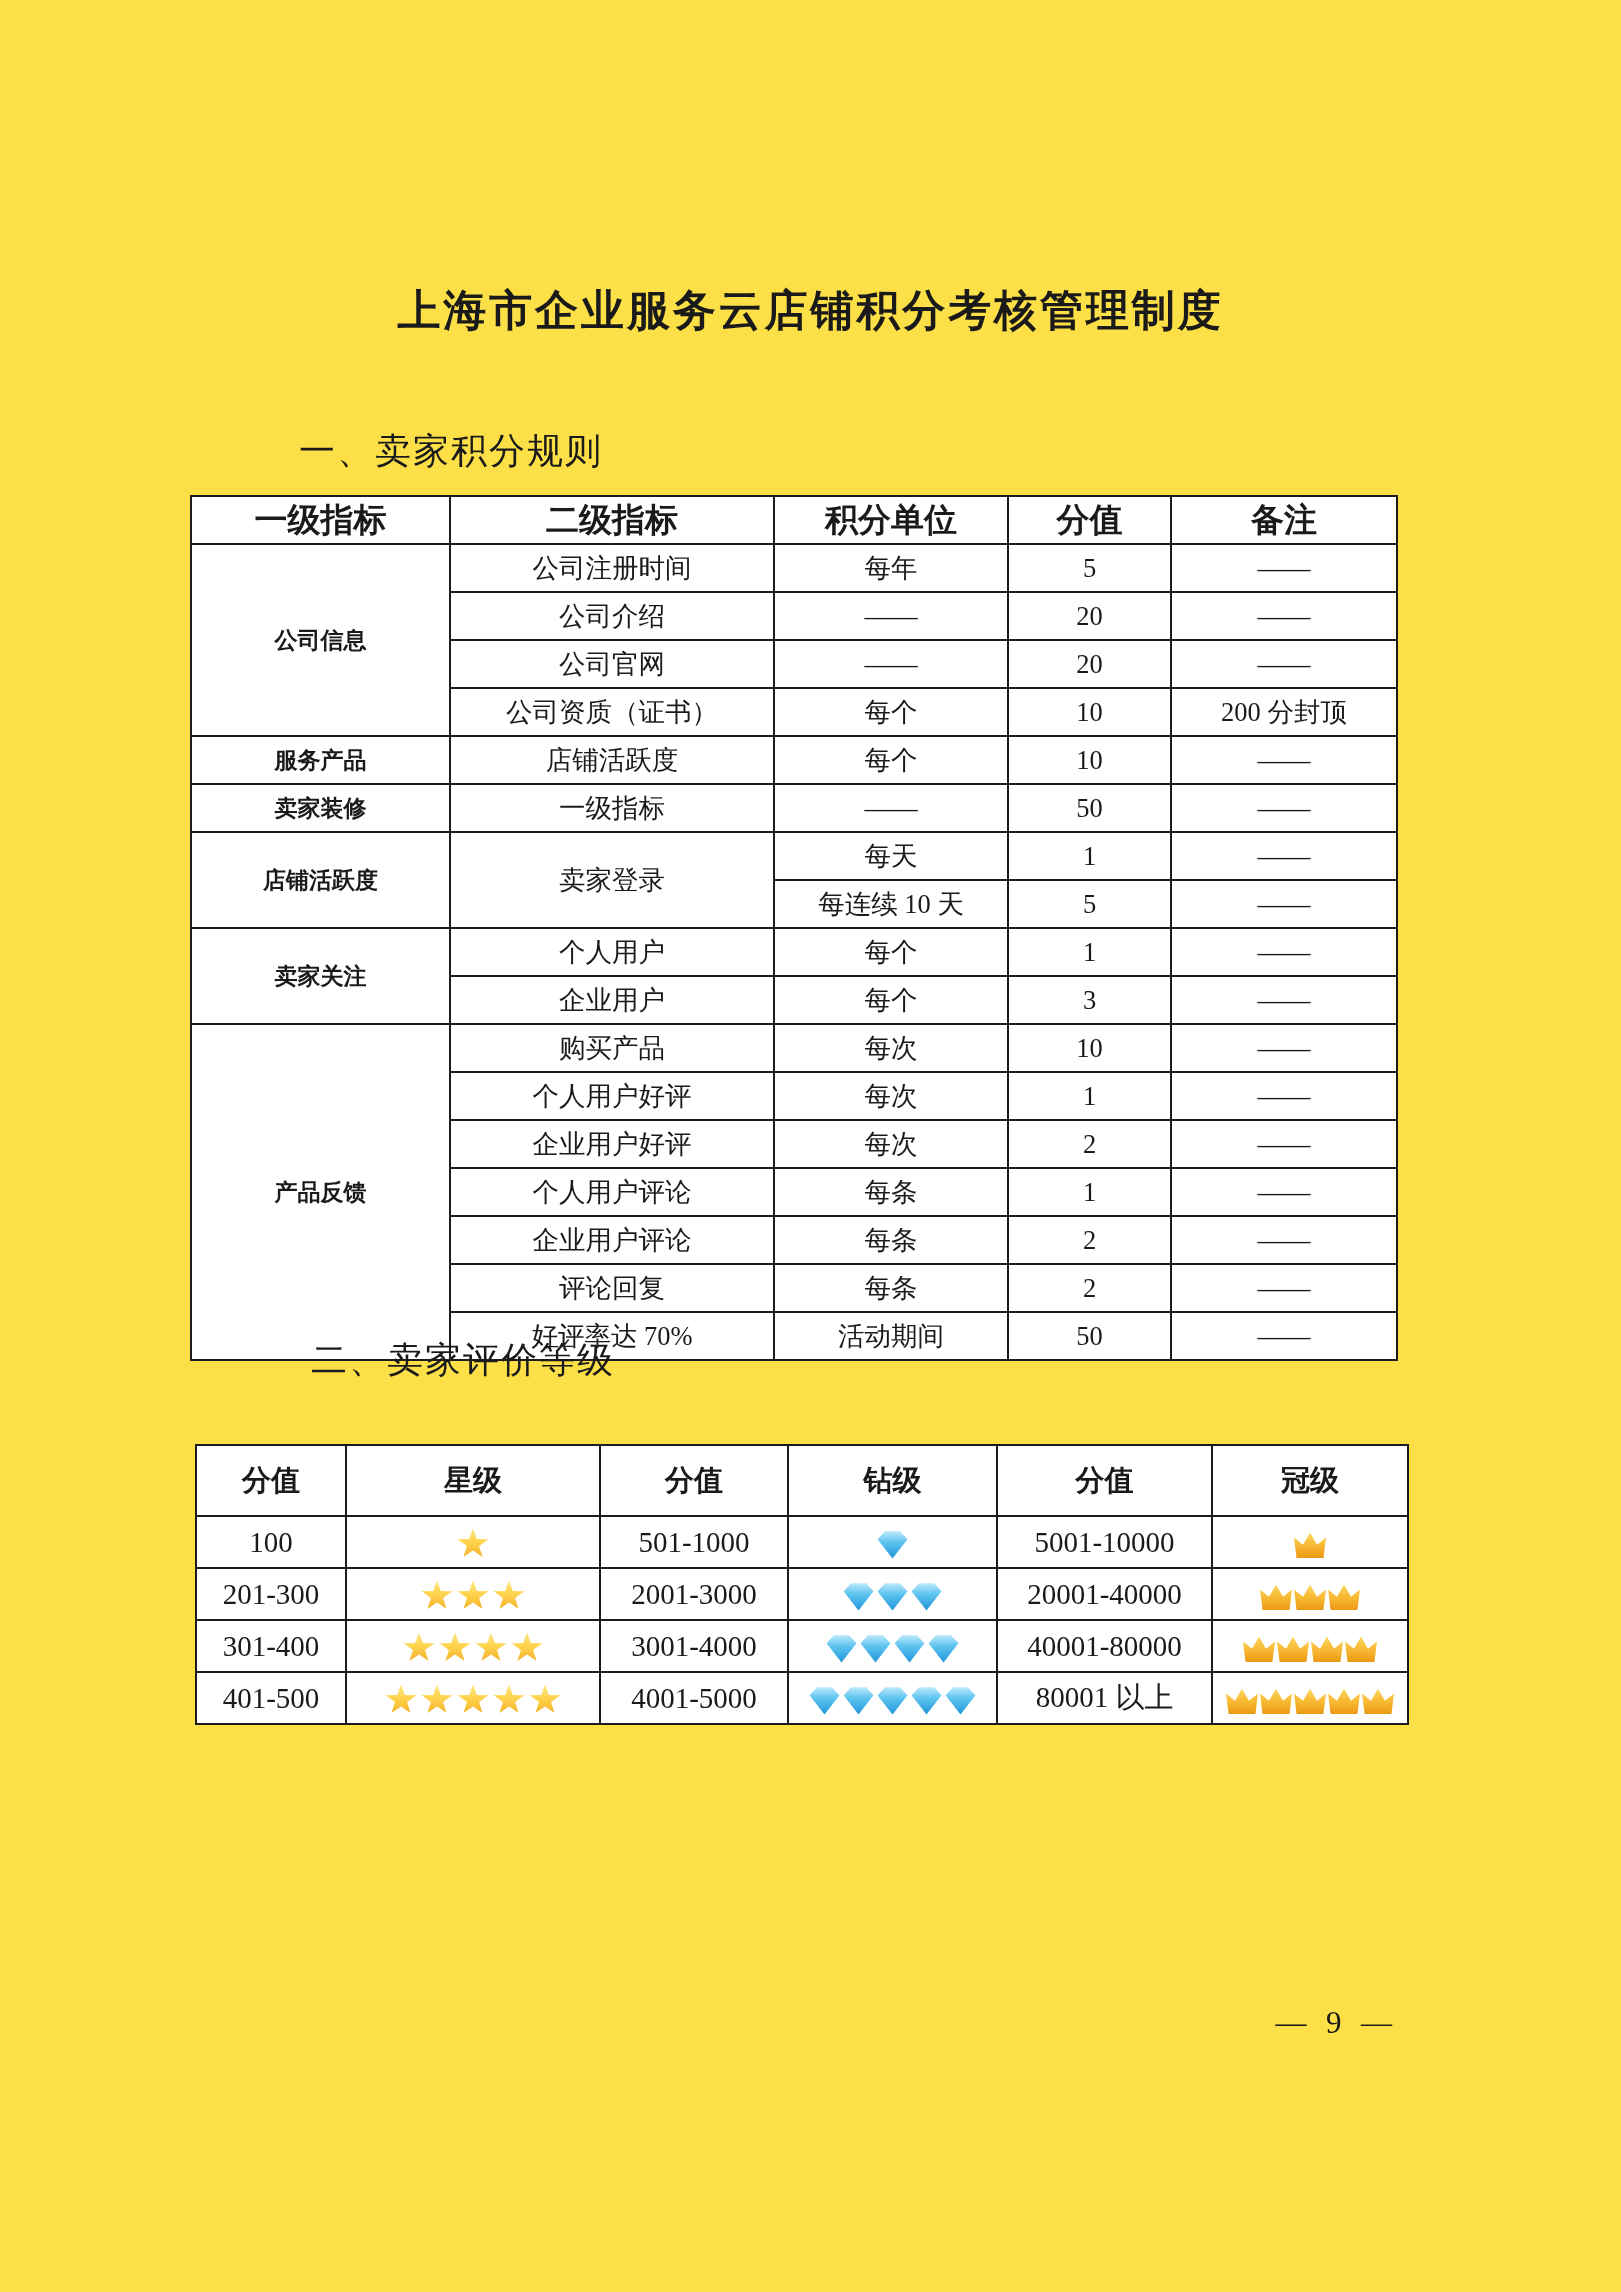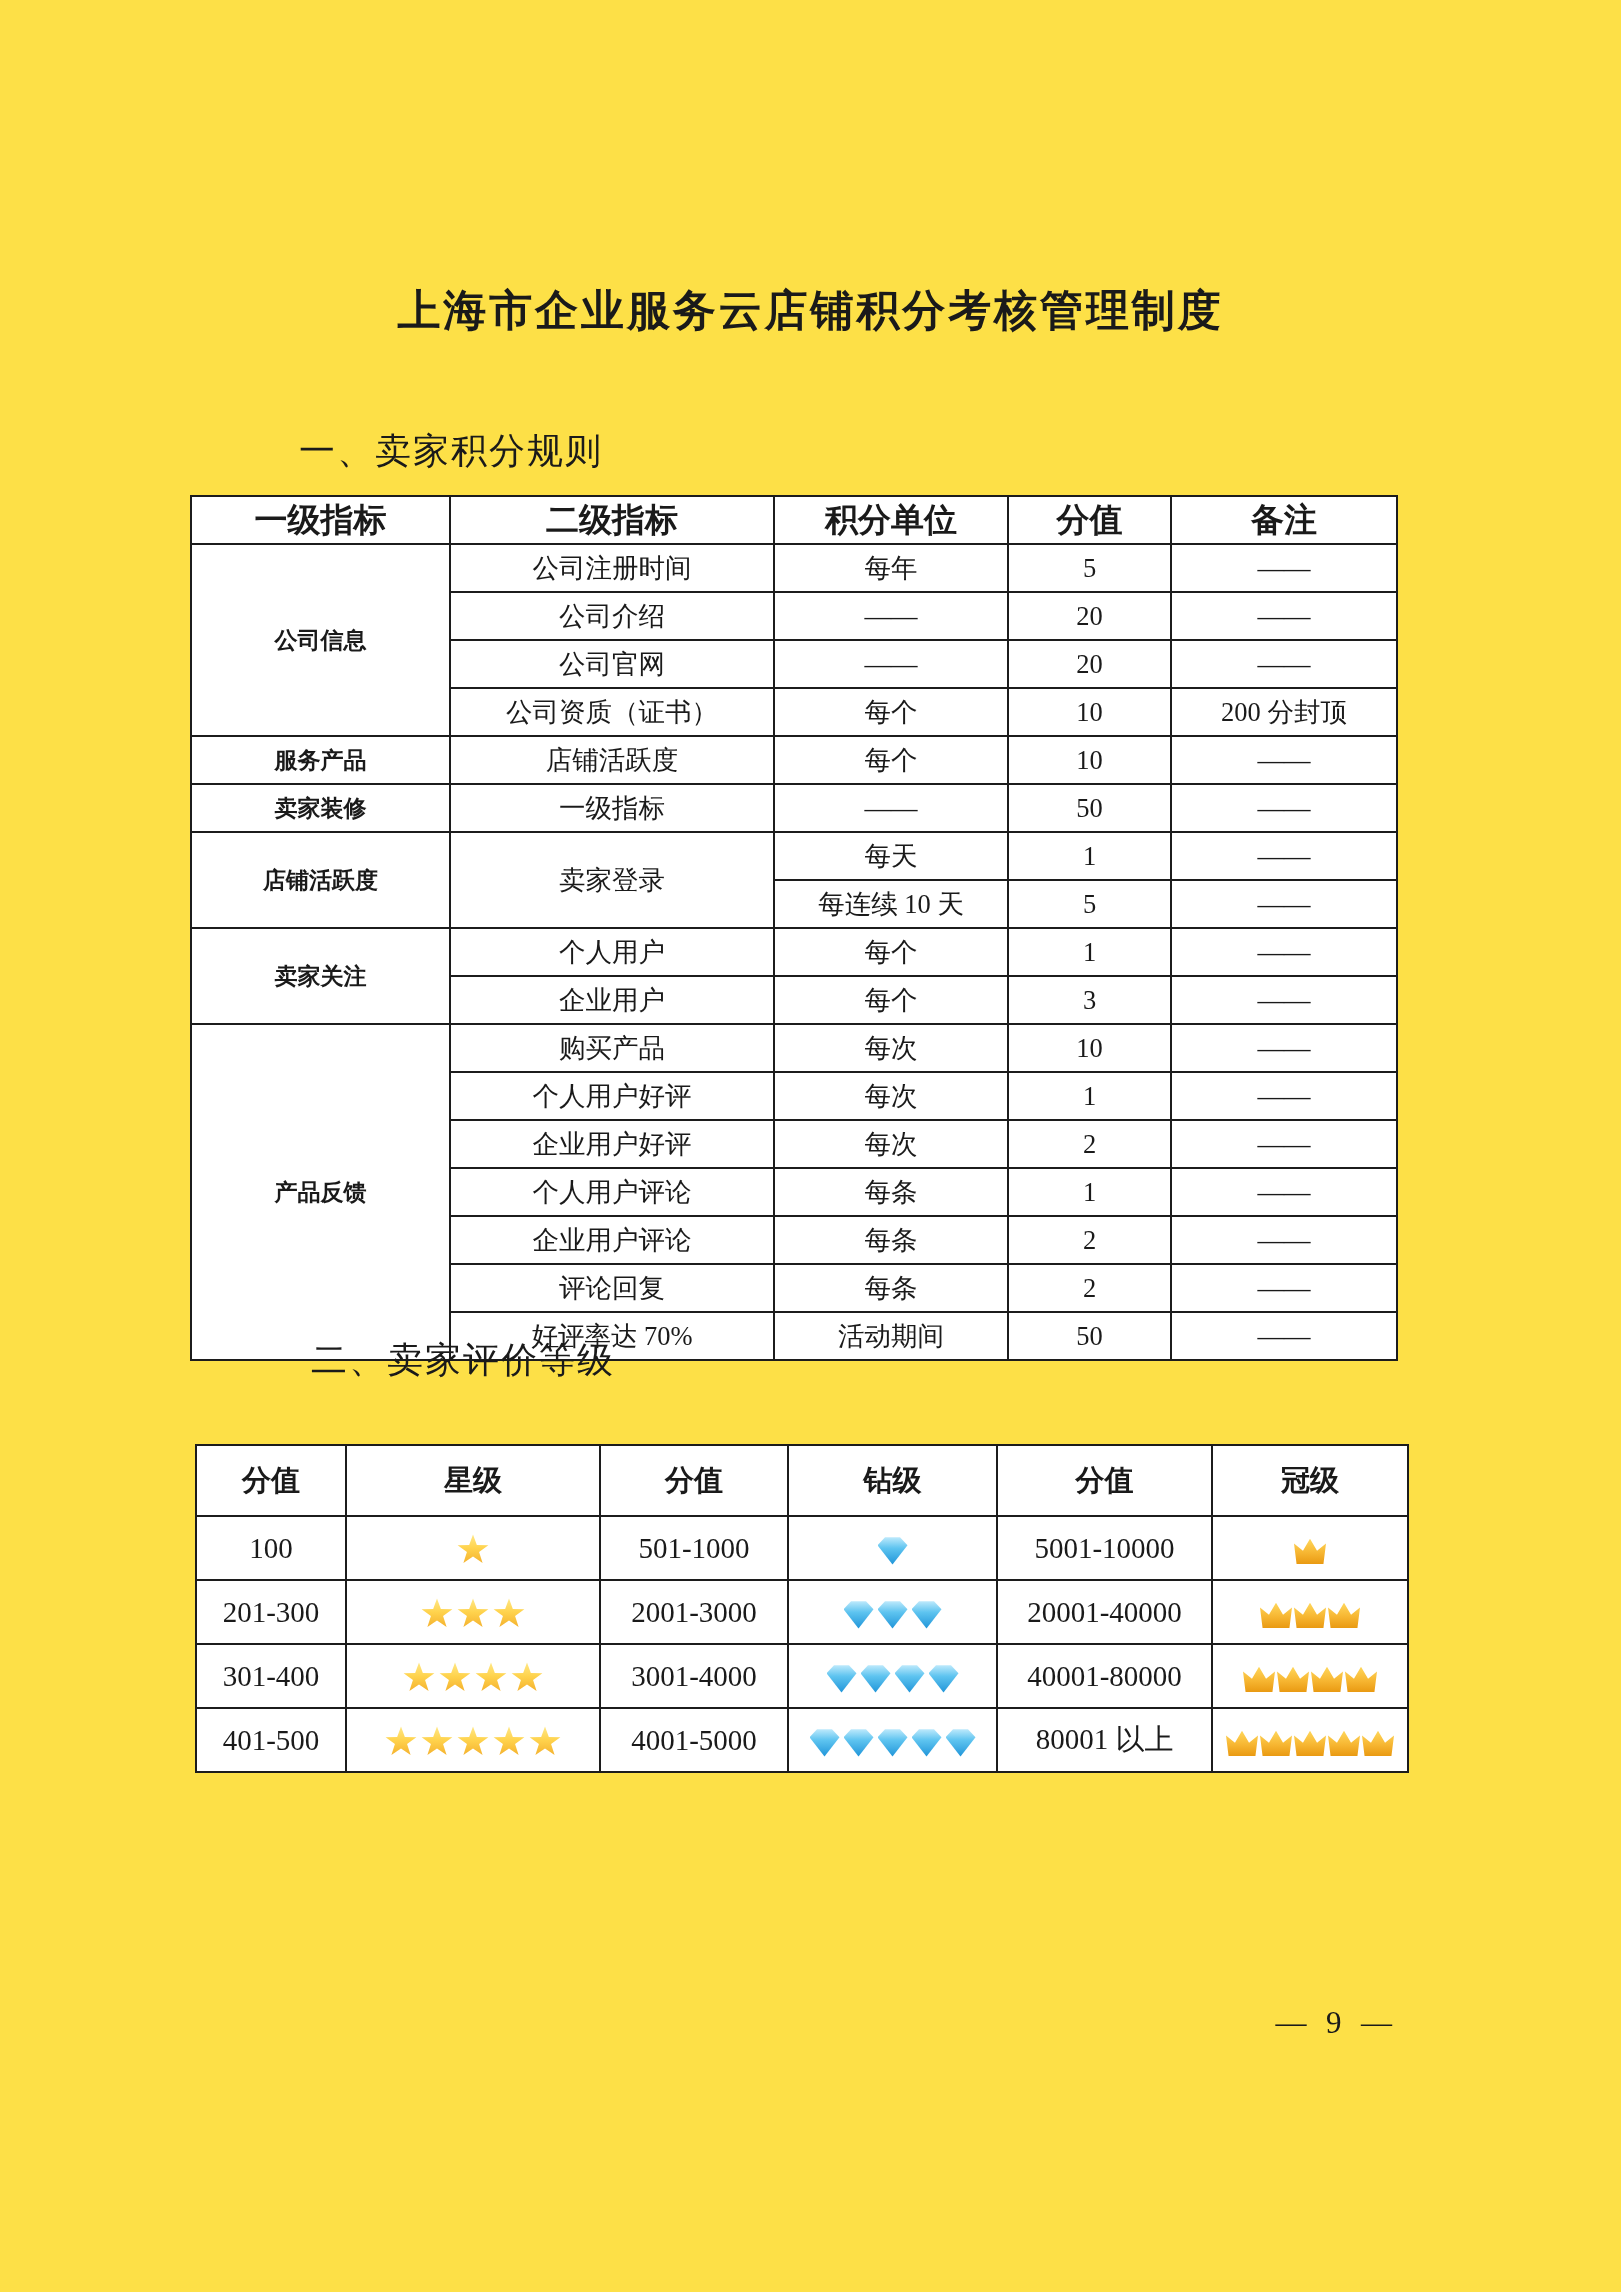--- a/index.html
+++ b/index.html
@@ -63,21 +63,21 @@
   }
 
   .t2 { position: absolute; top: 1444px; left: 195px; width: 1211px; }
   .t2 th {
     height: 71px;
     font-family: "Liberation Sans", "DejaVu Sans", sans-serif;
     font-weight: bold;
     font-size: 29px;
   }
   .t2 td {
-    height: 64px;
+    height: 52px;
     font-family: "Liberation Serif", "DejaVu Serif", serif;
     font-size: 29px;
   }
 
   .icon { display: inline-block; vertical-align: middle; }
   .icon.star {
     width: 32px; height: 31px; margin: 0 2px;
     background: linear-gradient(180deg, #ffe98a 0%, #ffd34d 45%, #f3ae2b 100%);
     clip-path: polygon(50% 0%, 62% 34%, 98% 35%, 69% 57%, 80% 92%, 50% 71%, 20% 92%, 31% 57%, 2% 35%, 38% 34%);
   }

